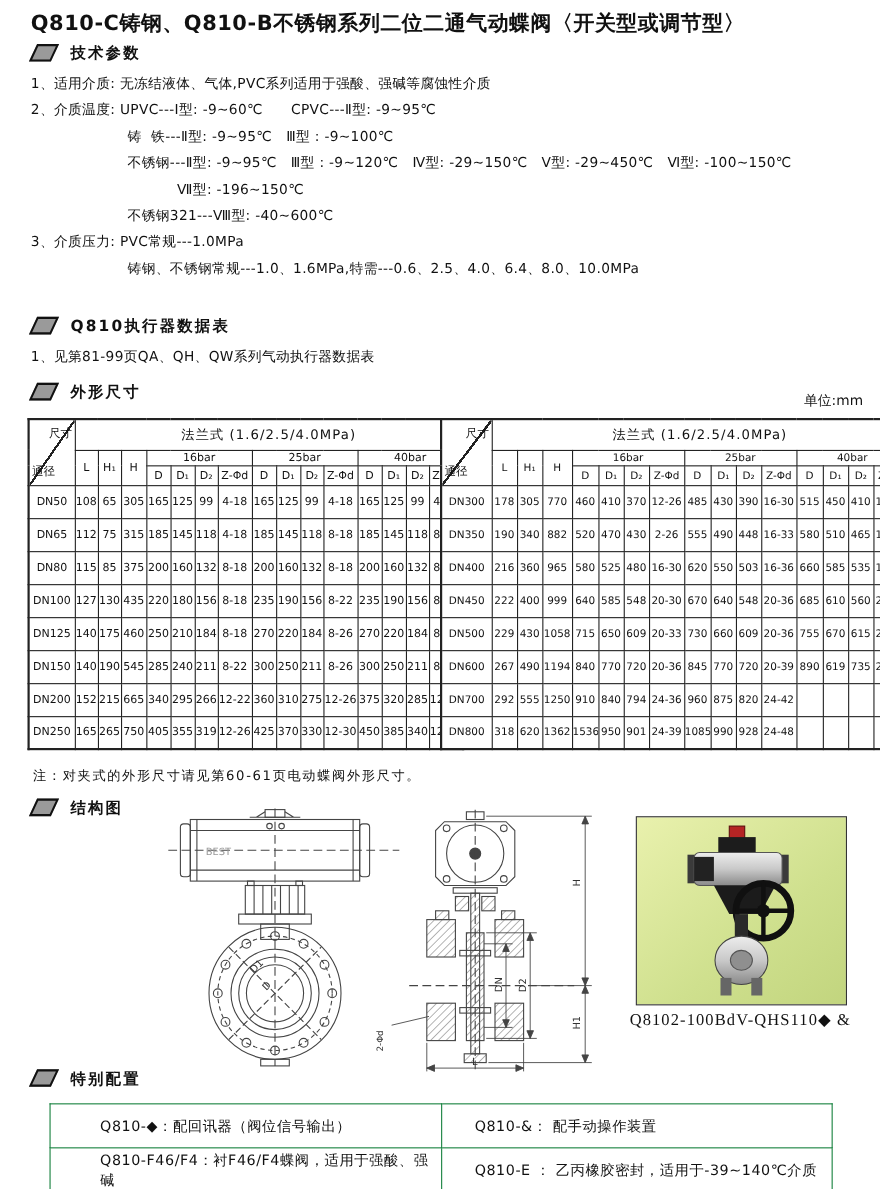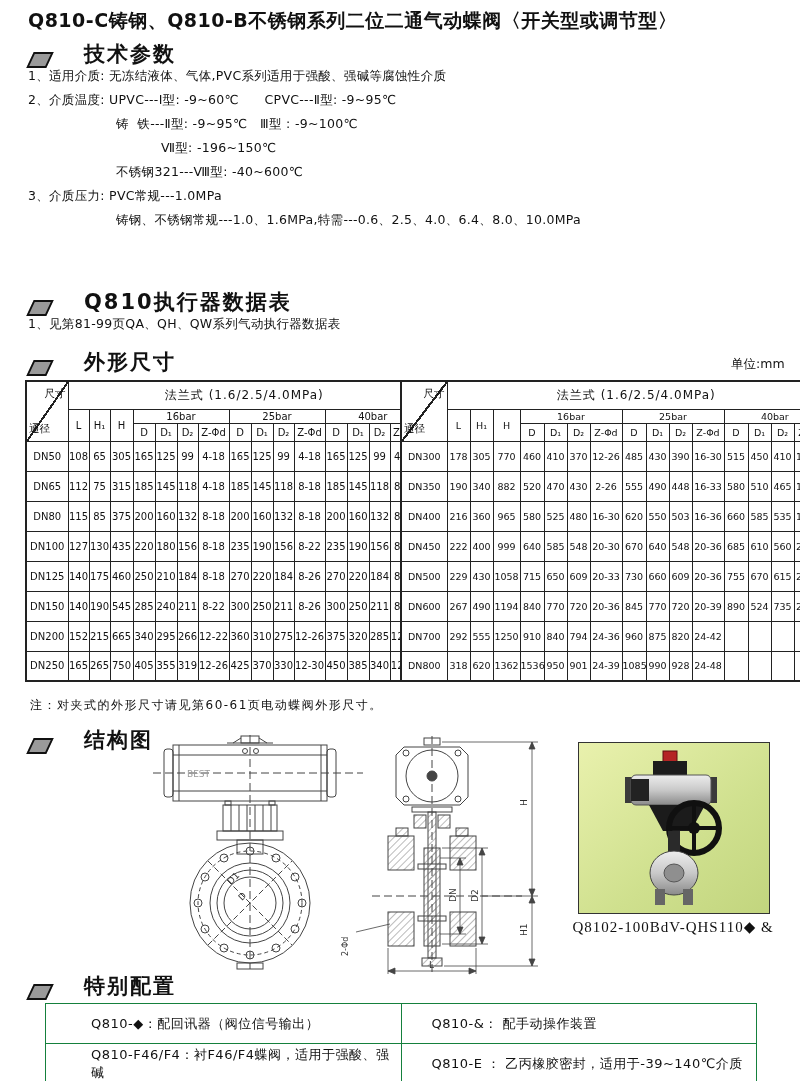--- a/index.html
+++ b/index.html
@@ -1,19 +1,19 @@
 <!DOCTYPE html>
 <html><head>
 <meta charset="utf-8">
 <style>
   html,body{margin:0;padding:0;background:#fff;}
   #page{position:relative;width:800px;height:1081px;background:#fff;overflow:hidden;
         font-family:"DejaVu Sans","Liberation Sans",sans-serif;color:#111;}
   .title{position:absolute;left:28px;top:8px;font-size:19px;font-weight:700;letter-spacing:.5px;white-space:nowrap;}
-  .sec{position:absolute;display:flex;align-items:flex-end;font-size:21px;font-weight:700;letter-spacing:2px;gap:20px;}
+  .sec{position:absolute;display:flex;align-items:flex-start;font-size:14px;font-weight:700;letter-spacing:2px;}
   .pg{display:inline-block;width:16px;height:12px;background:#9a9a9a;border:2px solid #111;
       transform:skewX(-25deg);margin-right:14px;}
   #sec-tech{left:30px;top:40px}
   #sec-act{left:30px;top:288px}
   #sec-dim{left:30px;top:348px}
   #sec-struct{left:30px;top:726px}
   #sec-special{left:30px;top:972px}
   #tech-lines{position:absolute;left:28px;top:64px;}
   .tline{white-space:pre;font-size:12.5px;height:24px;line-height:24px;letter-spacing:.3px;}
   .ind1{margin-left:88px}.ind2{margin-left:133px}
@@ -56,20 +56,21 @@
 
   <div class="sec" id="sec-tech">
     <span class="pg"></span>
     <span>技术参数</span>
   </div>
 
   <div id="tech-lines">
       <div class="tline ind0">1、适用介质: 无冻结液体、气体,PVC系列适用于强酸、强碱等腐蚀性介质</div>
       <div class="tline ind0">2、介质温度: UPVC---Ⅰ型: -9~60℃      CPVC---Ⅱ型: -9~95℃</div>
       <div class="tline ind1">铸  铁---Ⅱ型: -9~95℃   Ⅲ型 : -9~100℃</div>
+      <div class="tline ind1">不锈钢---Ⅱ型: -9~95℃   Ⅲ型 : -9~120℃   Ⅳ型: -29~150℃   Ⅴ型: -29~450℃   Ⅵ型: -100~150℃</div>
       <div class="tline ind2">Ⅶ型: -196~150℃</div>
       <div class="tline ind1">不锈钢321---Ⅷ型: -40~600℃</div>
       <div class="tline ind0">3、介质压力: PVC常规---1.0MPa</div>
       <div class="tline ind1">铸钢、不锈钢常规---1.0、1.6MPa,特需---0.6、2.5、4.0、6.4、8.0、10.0MPa</div>
     </div>
 
   <div class="sec" id="sec-act">
     <span class="pg"></span>
     <span>Q810执行器数据表</span>
   </div>
@@ -427,21 +428,21 @@
           <td>1194</td>
           <td>840</td>
           <td>770</td>
           <td>720</td>
           <td>20-36</td>
           <td>845</td>
           <td>770</td>
           <td>720</td>
           <td>20-39</td>
           <td>890</td>
-          <td>524</td>
+          <td>619</td>
           <td>735</td>
           <td>20-48</td>
         </tr>
         <tr>
           <th>DN700</th>
           <td>292</td>
           <td>555</td>
           <td>1250</td>
           <td>910</td>
           <td>840</td>

